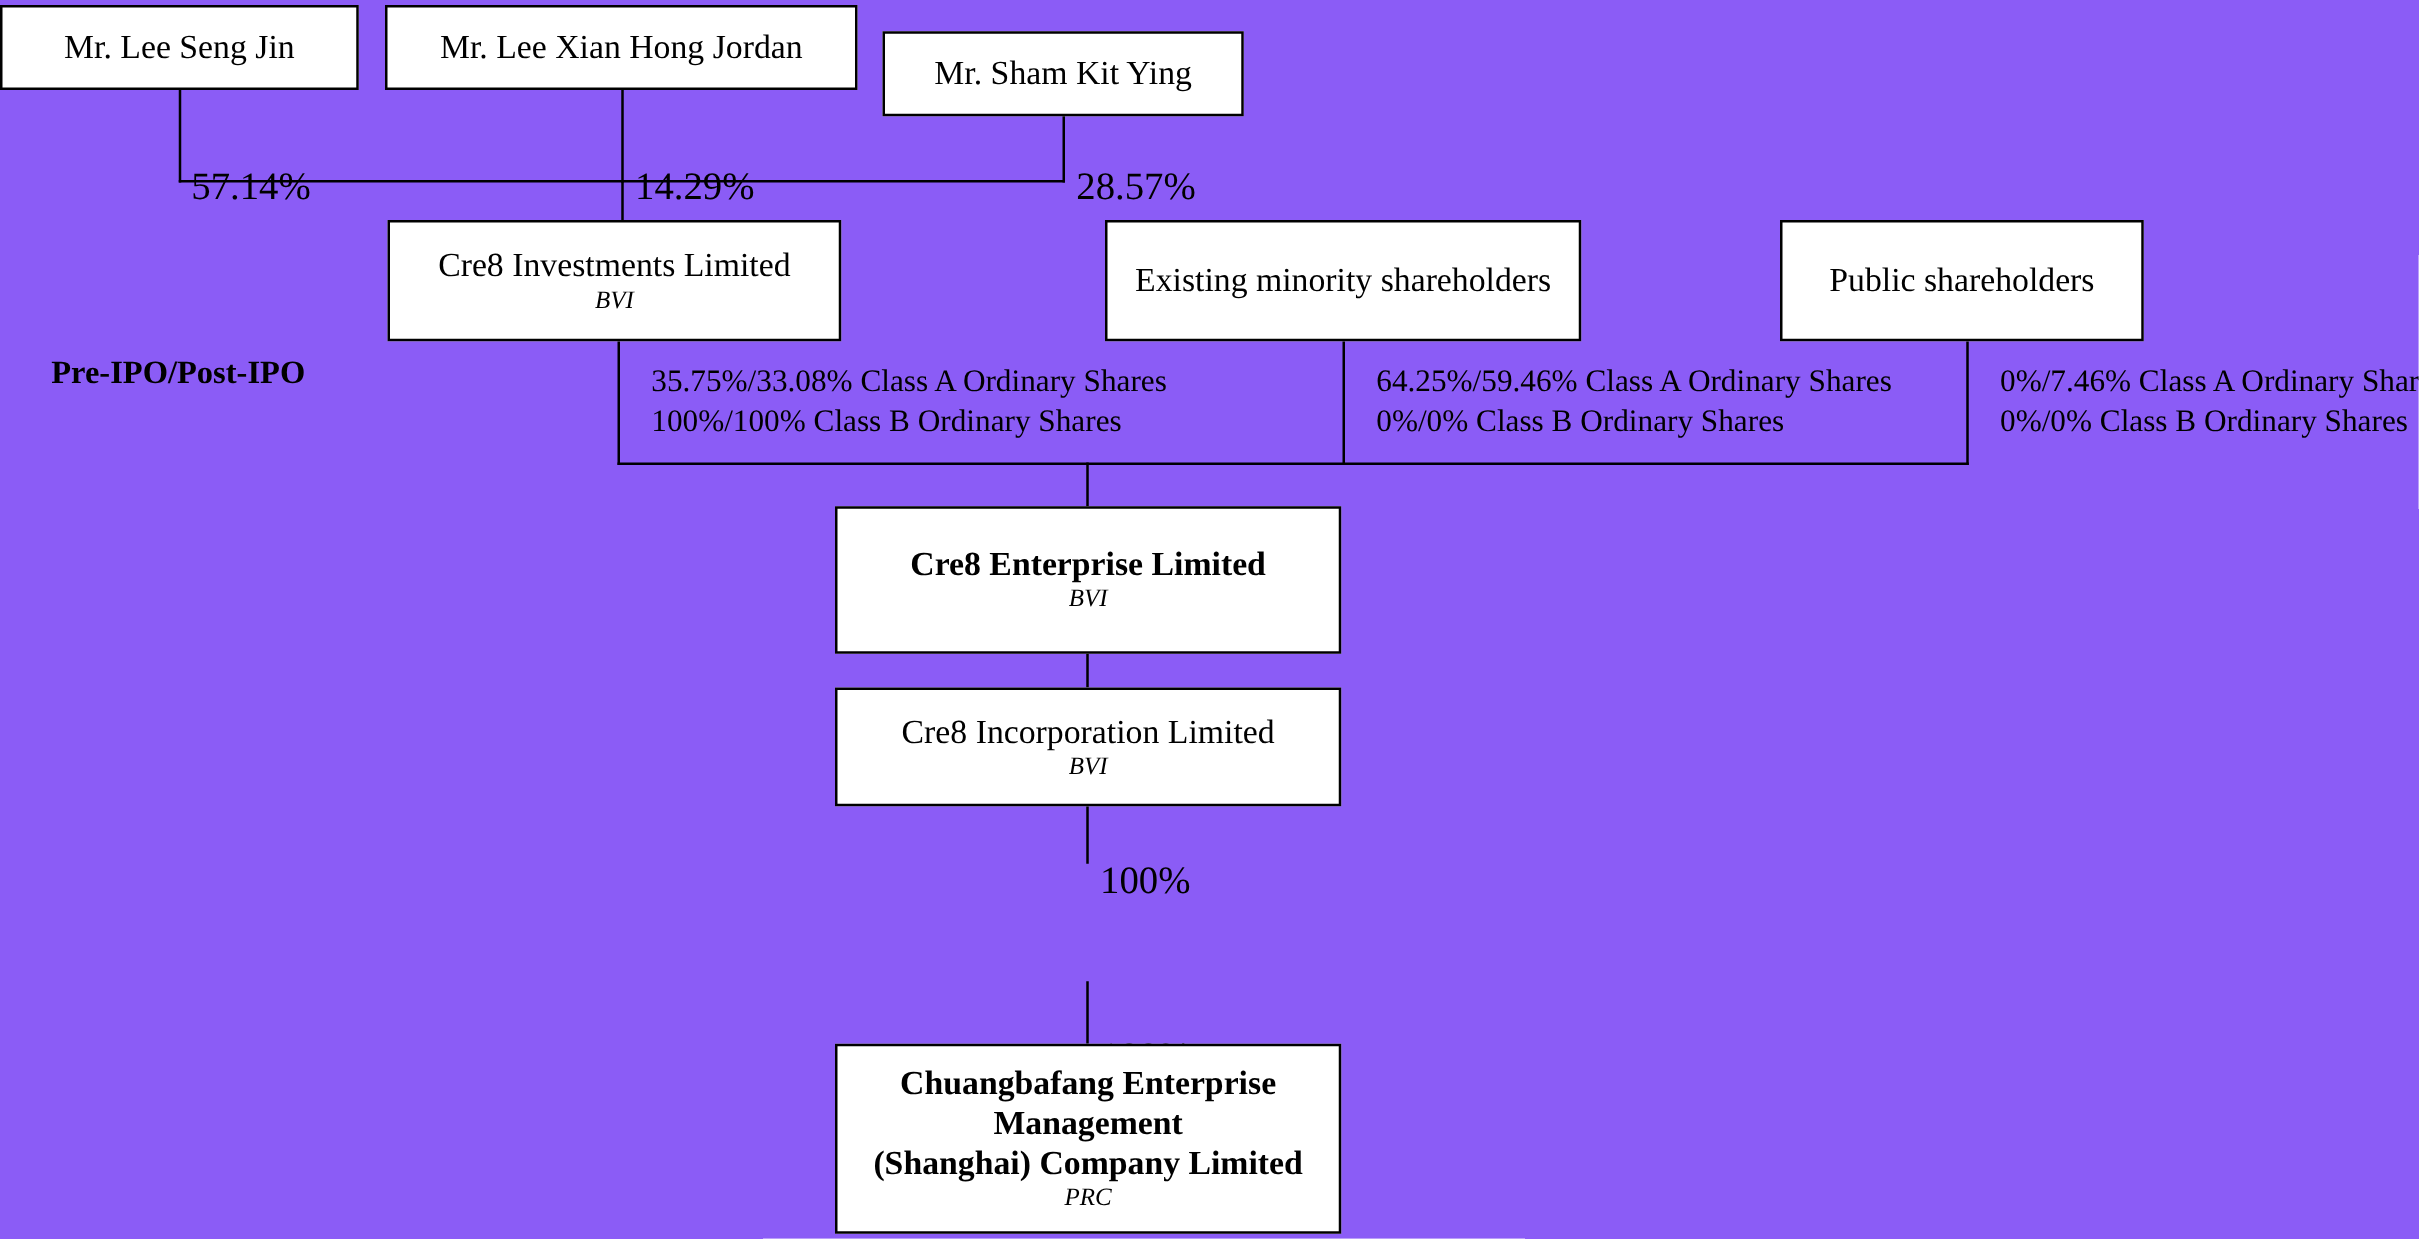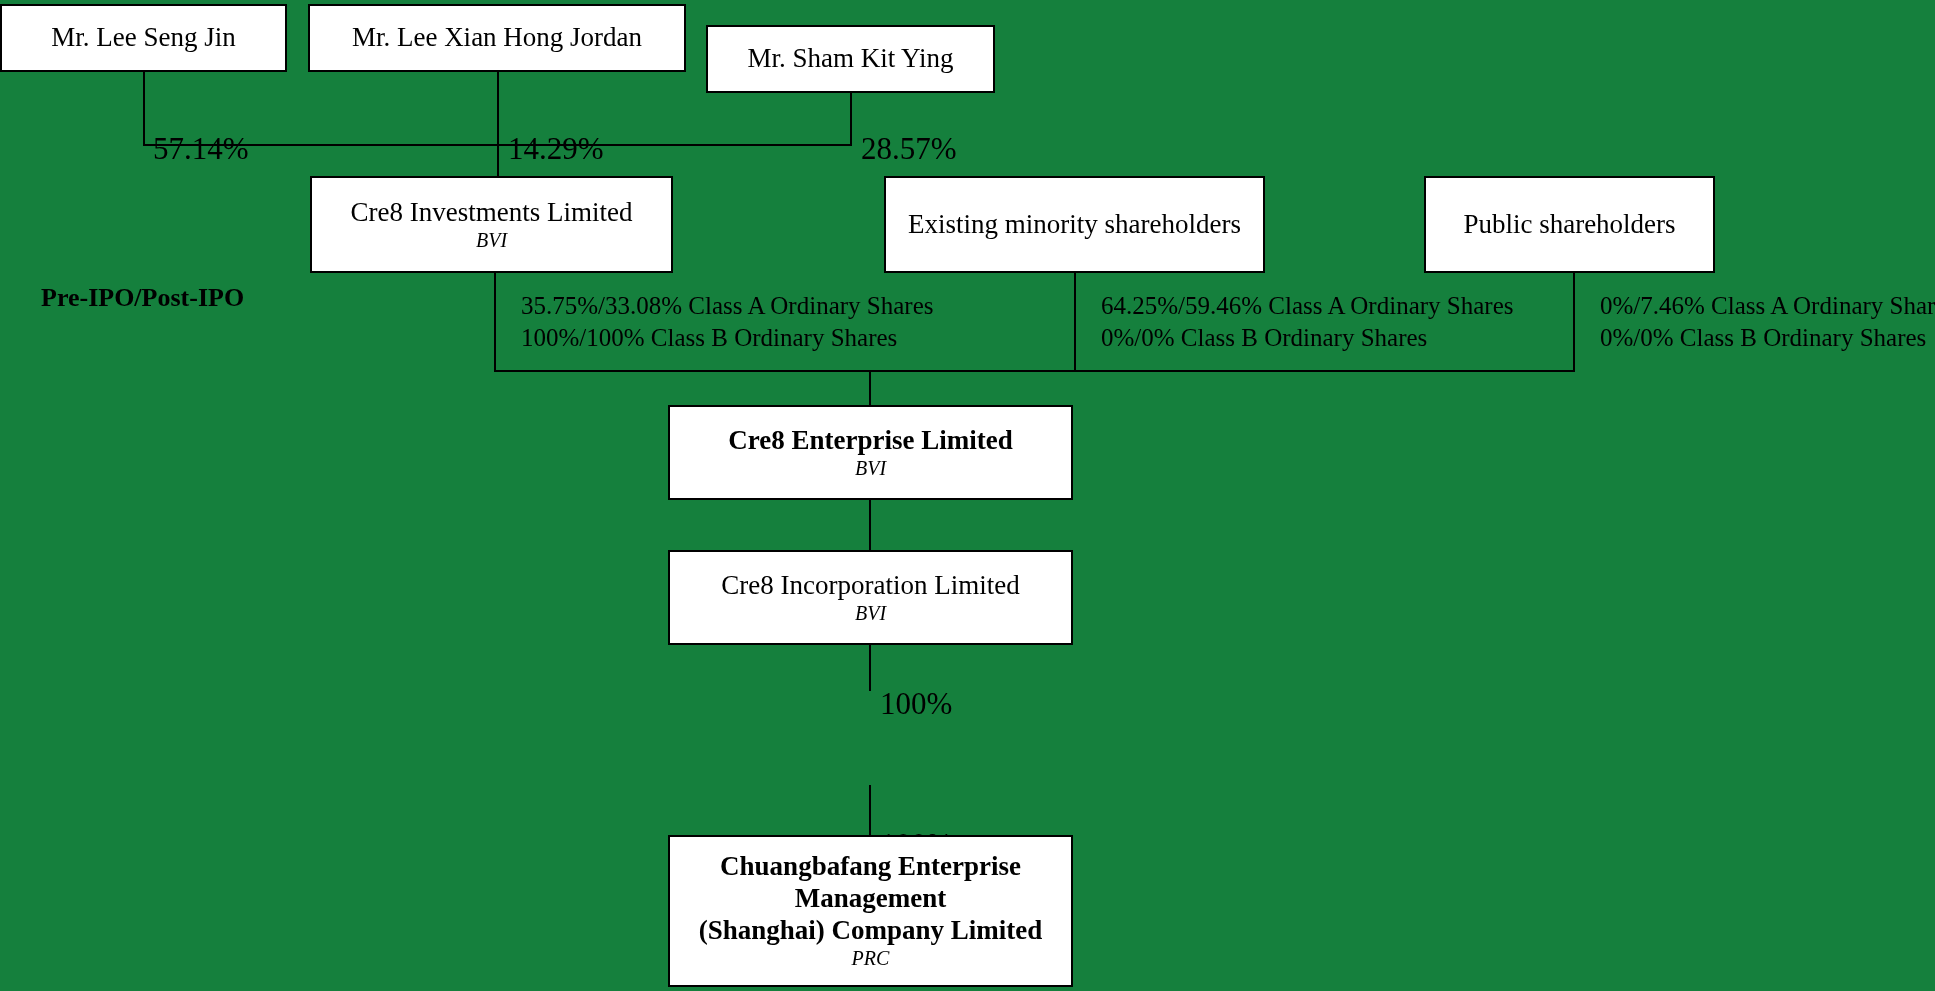--- a/index.html
+++ b/index.html
@@ -9,21 +9,21 @@
   }
   body {
     font-family: "Liberation Serif", "DejaVu Serif", serif;
     color: #000000;
   }
   #chart {
     position: relative;
     width: 1935px;
     height: 991px;
     overflow: hidden;
-    background: #15803d;
+    background: #8b5cf6;
   }
   .box {
     position: absolute;
     box-sizing: border-box;
     border: 2px solid #000000;
     background: #ffffff;
     display: flex;
     flex-direction: column;
     align-items: center;
     justify-content: center;
@@ -140,21 +140,21 @@
     <div>0%/0% Class B Ordinary Shares</div>
   </div>
 
   <div class="sharetext" style="left:1584px; top:290px;">
     <div>0%/7.46% Class A Ordinary Shares</div>
     <div>0%/0% Class B Ordinary Shares</div>
   </div>
 
   <div class="line-v" style="left:869px; top:370px; height:36px;"></div>
 
-  <div class="box" style="left:668px; top:405px; width:405px; height:95px;">
+  <div class="box" style="left:668px; top:405px; width:405px; height:118px;">
     <div class="nm bold">Cre8 Enterprise Limited</div>
     <div class="juris">BVI</div>
   </div>
 
   <div class="line-v" style="left:869px; top:500px; height:50px;"></div>
   <div class="pct" style="left:880px; top:509px;">100%</div>
 
   <div class="box" style="left:668px; top:550px; width:405px; height:95px;">
     <div class="nm">Cre8 Incorporation Limited</div>
     <div class="juris">BVI</div>

